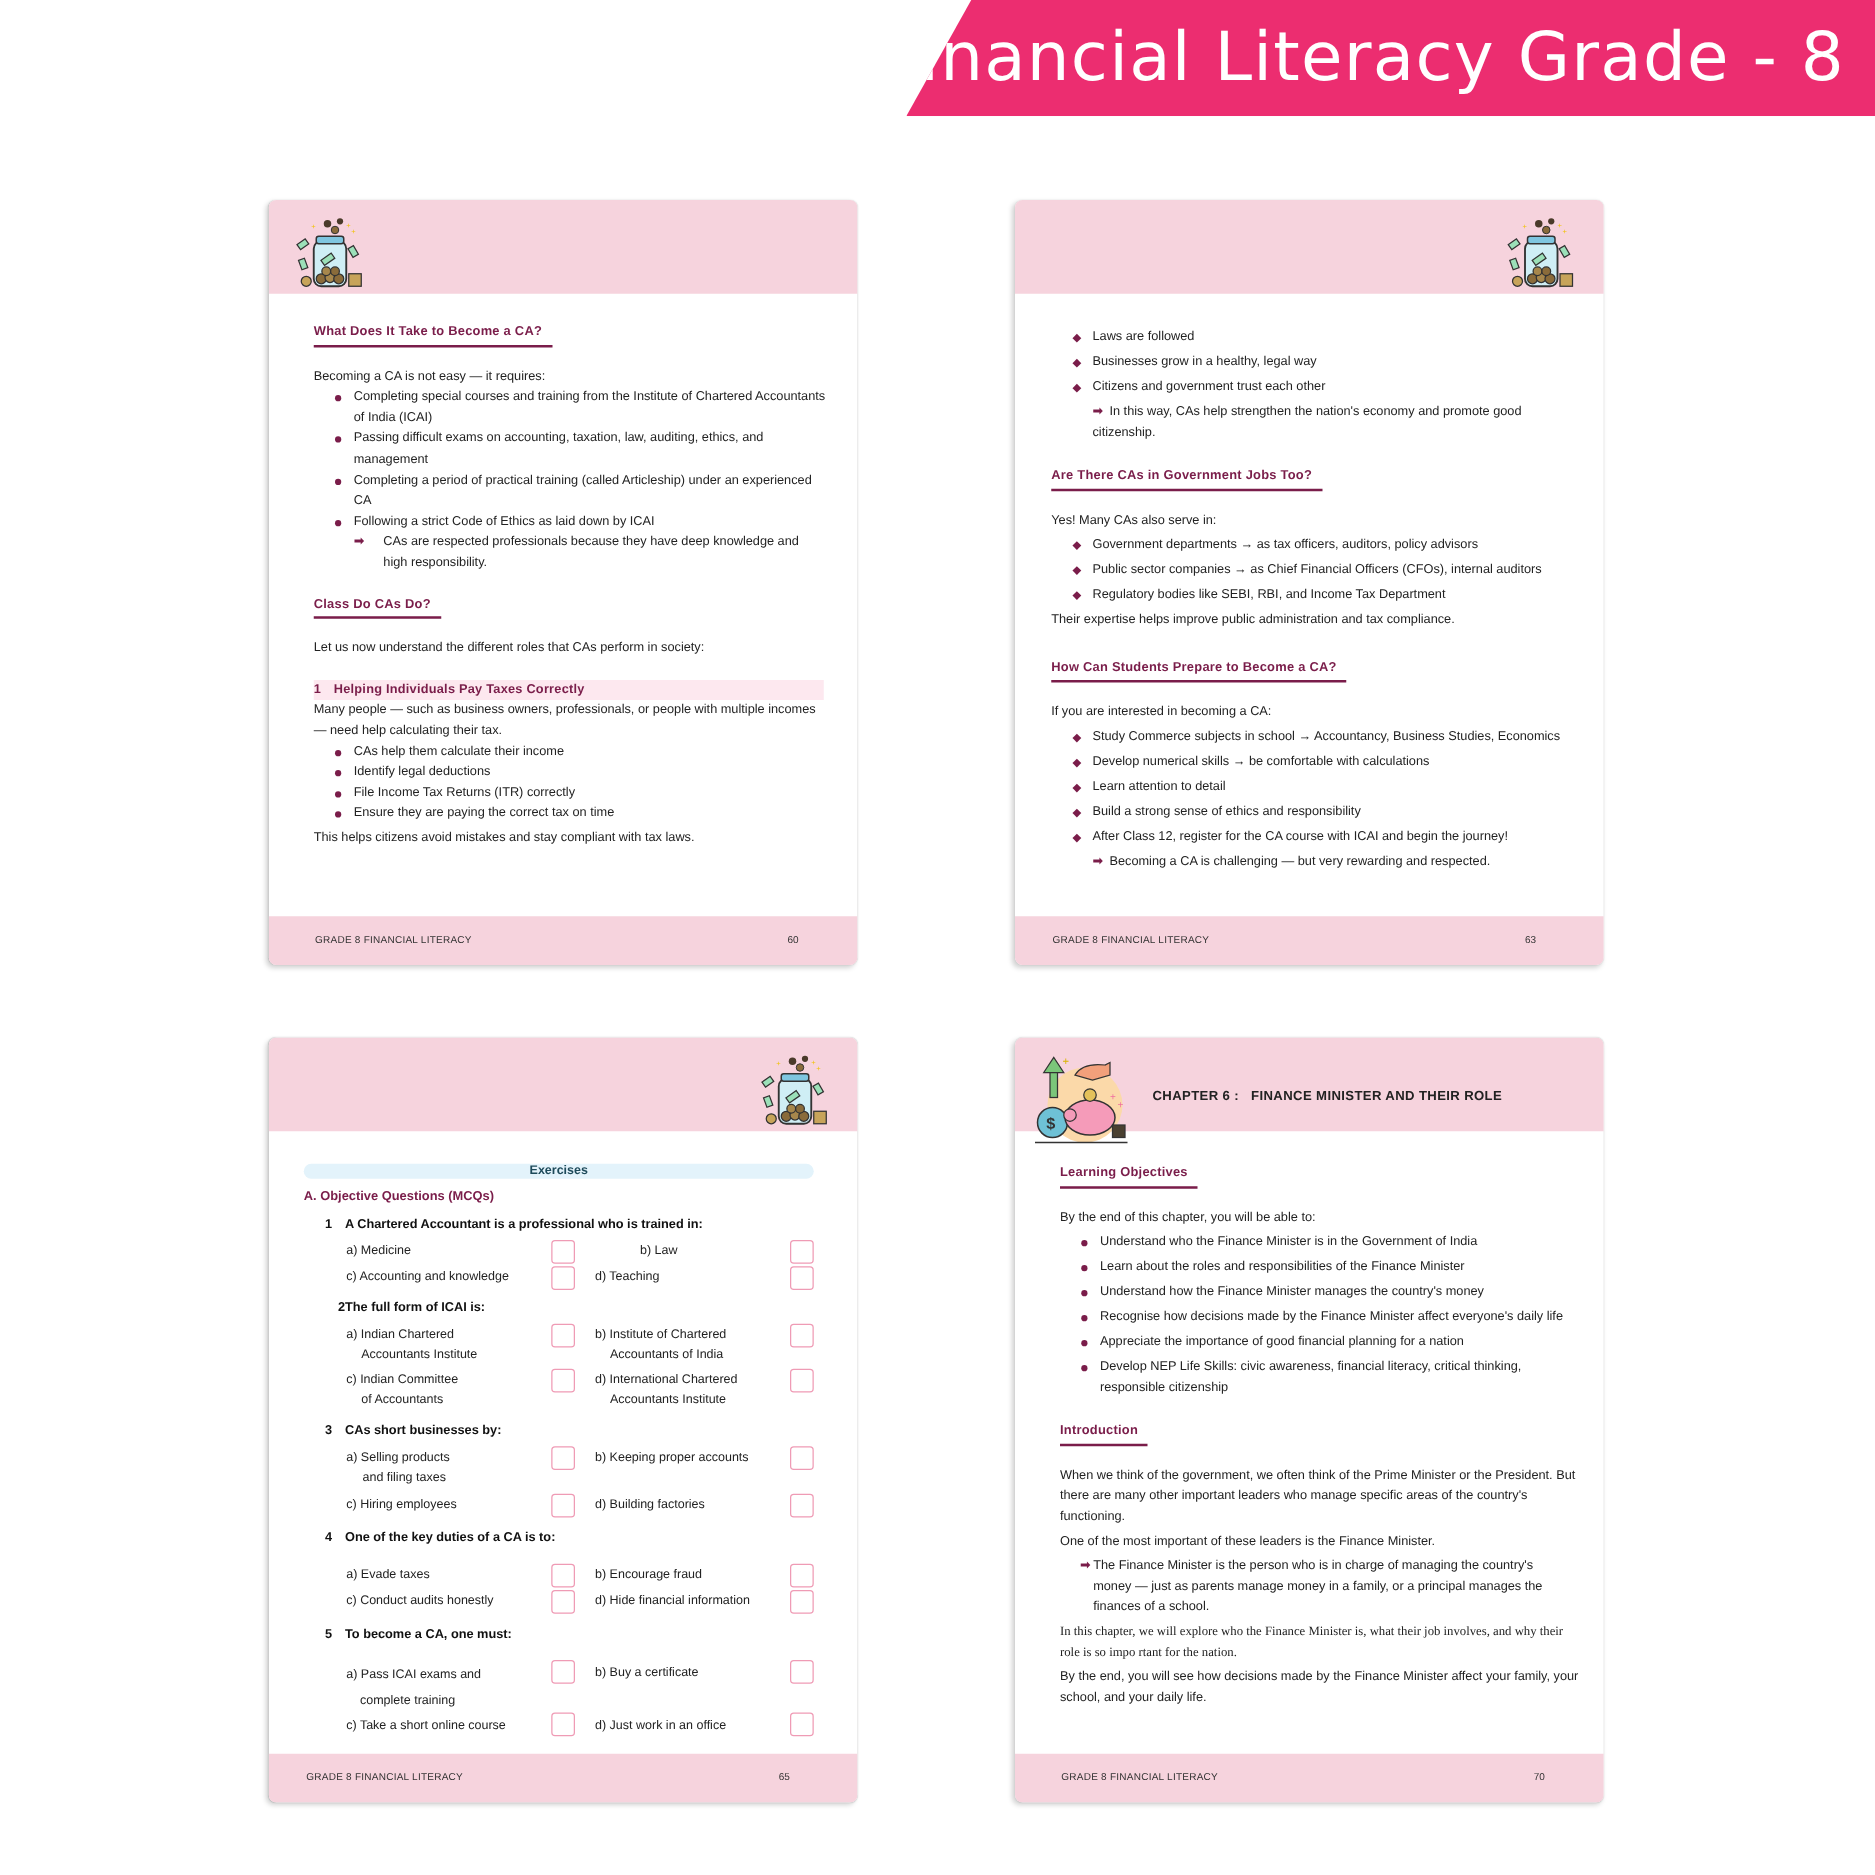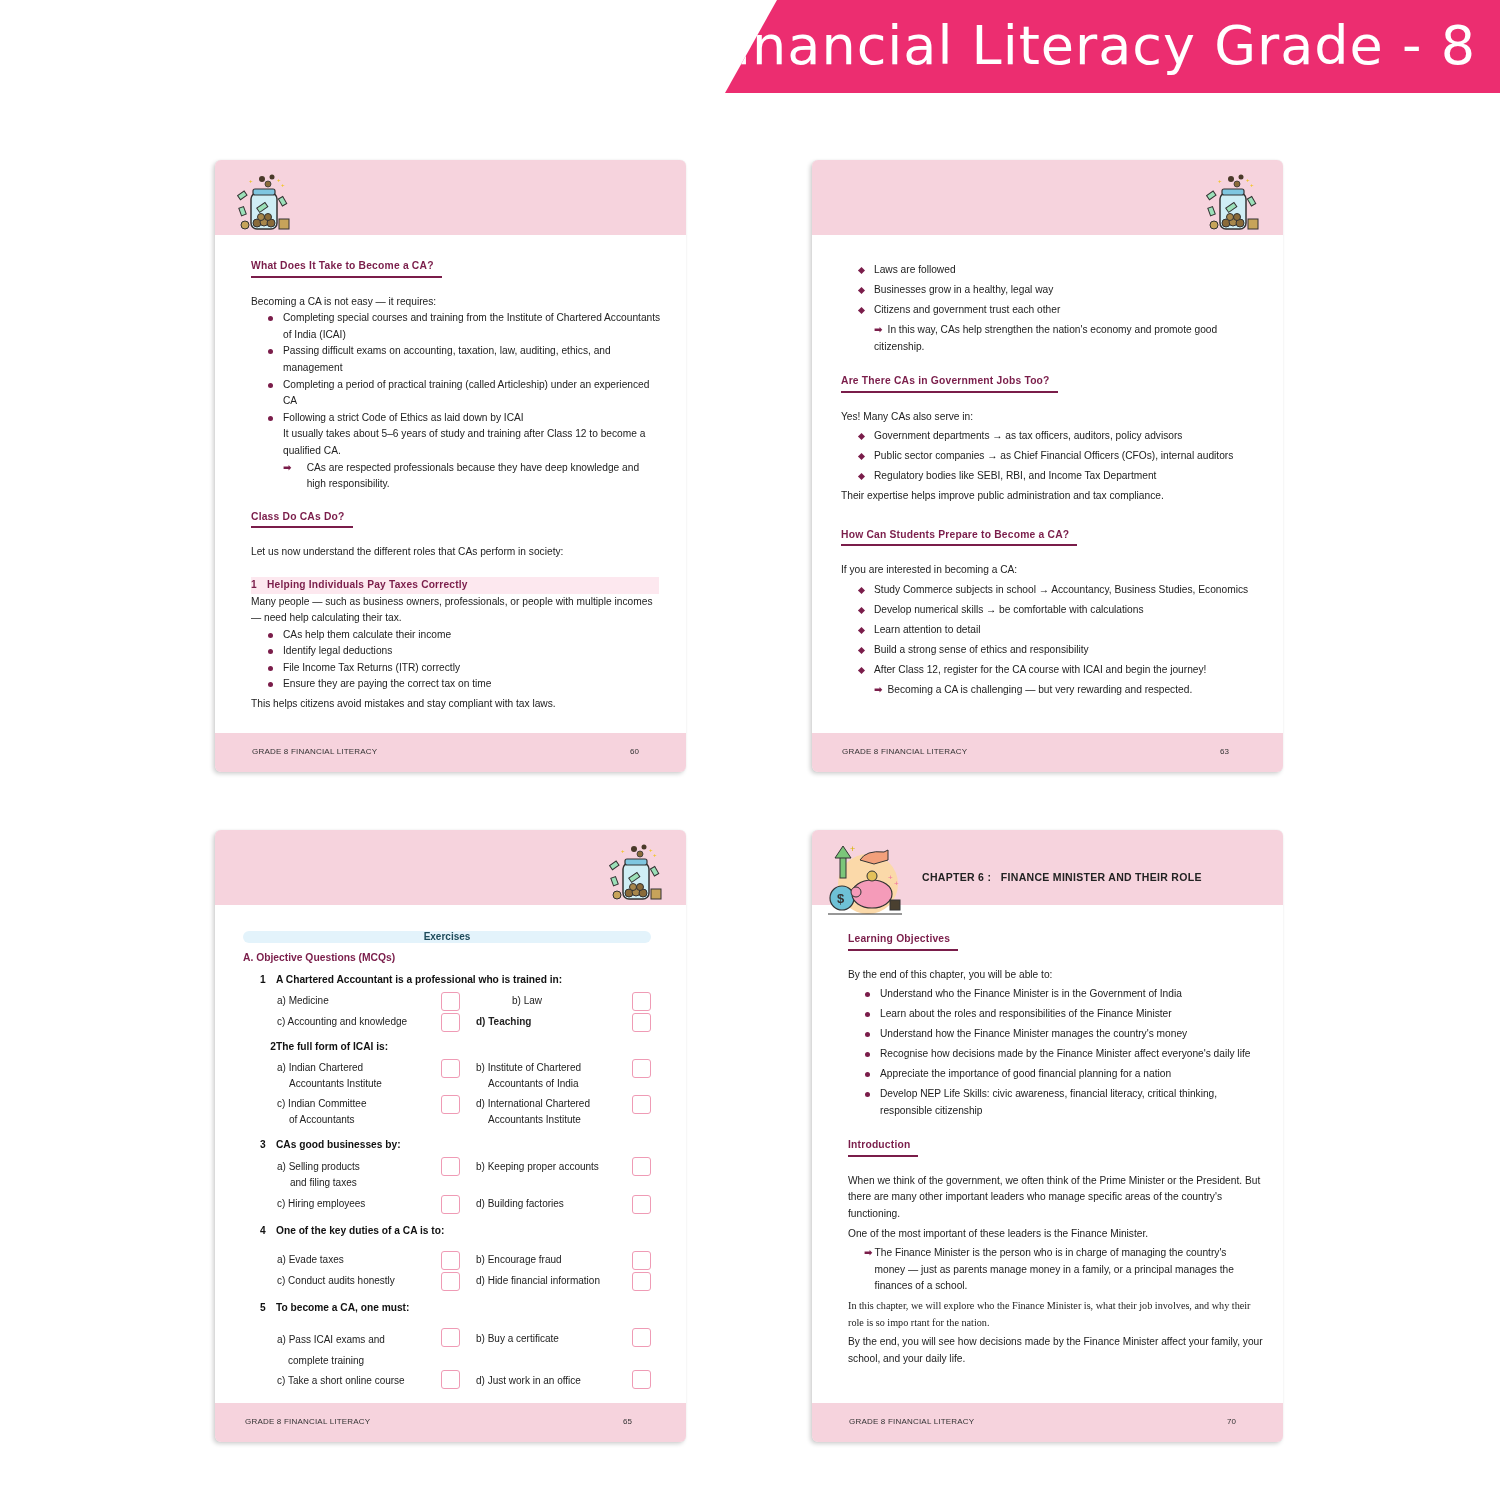--- a/index.html
+++ b/index.html
@@ -115,21 +115,20 @@
   <div class="content" style="left:36px; top:98px; width:410px;">
     <div class="h-section">What Does It Take to Become a CA?</div>
     <div style="height:16px"></div>
     <p class="p">Becoming a CA is not easy — it requires:</p>
     <ul class="dot">
       <li>Completing special courses and training from the Institute of Chartered Accountants of India (ICAI)</li>
       <li>Passing difficult exams on accounting, taxation, law, auditing, ethics, and management</li>
       <li>Completing a period of practical training (called Articleship) under an experienced CA</li>
       <li>Following a strict Code of Ethics as laid down by ICAI</li>
     </ul>
-    <p class="p" style="padding-left:32px;">It usually takes about 5–6 years of study and training after Class 12 to become a qualified CA.</p>
     <div style="padding-left:32px; display:flex;">
       <span class="arrow" style="width:22px;">➡</span>
       <span>CAs are respected professionals because they have deep knowledge and high responsibility.</span>
     </div>
     <div style="height:16px"></div>
     <div class="h-section">Class Do CAs Do?</div>
     <div style="height:16px"></div>
     <p class="p">Let us now understand the different roles that CAs perform in society:</p>
     <div style="height:16px"></div>
     <div class="sub-heading">
@@ -211,21 +210,21 @@
 
   <div class="q" style="left:45px; top:144px;">
     <span class="num">1</span><span>A Chartered Accountant is a professional who is trained in:</span>
   </div>
   <div class="opt" style="left:62px; top:163px;">a) Medicine</div>
   <div class="box" style="left:226px; top:162px;"></div>
   <div class="opt" style="left:261px; top:163px;margin-left:36px;">b) Law</div>
   <div class="box" style="left:417px; top:162px;"></div>
   <div class="opt" style="left:62px; top:184px;">c) Accounting and knowledge</div>
   <div class="box" style="left:226px; top:183px;"></div>
-  <div class="opt" style="left:261px; top:184px;font-weight:bold;">d)  Teaching</div>
+  <div class="opt" style="left:261px; top:184px;">d)  Teaching</div>
   <div class="box" style="left:417px; top:183px;"></div>
 
   <div class="q" style="left:45px; top:211px;text-align:right;">
     <span class="num">2</span><span>The full form of ICAI is:</span>
   </div>
   <div class="opt" style="left:62px; top:230px;">
     <div>a) Indian Chartered</div>
     <div style="padding-left:12px;">Accountants Institute</div>
   </div>
   <div class="box" style="left:226px; top:229px;"></div>
@@ -239,21 +238,21 @@
     <div style="padding-left:12px;">of Accountants</div>
   </div>
   <div class="box" style="left:226px; top:265px;"></div>
   <div class="opt" style="left:261px; top:266px;">
     <div>d) International Chartered</div>
     <div style="padding-left:12px;">Accountants Institute</div>
   </div>
   <div class="box" style="left:417px; top:265px;"></div>
 
   <div class="q" style="left:45px; top:309px;">
-    <span class="num">3</span><span>CAs good businesses by:</span>
+    <span class="num">3</span><span>CAs short businesses by:</span>
   </div>
   <div class="opt" style="left:62px; top:329px;">
     <div>a) Selling products</div>
     <div style="padding-left:13px;">and filing taxes</div>
   </div>
   <div class="box" style="left:226px; top:327px;"></div>
   <div class="opt" style="left:261px; top:329px;">b) Keeping proper accounts</div>
   <div class="box" style="left:417px; top:327px;"></div>
   <div class="opt" style="left:62px; top:366px;">c) Hiring employees</div>
   <div class="box" style="left:226px; top:365px;"></div>

